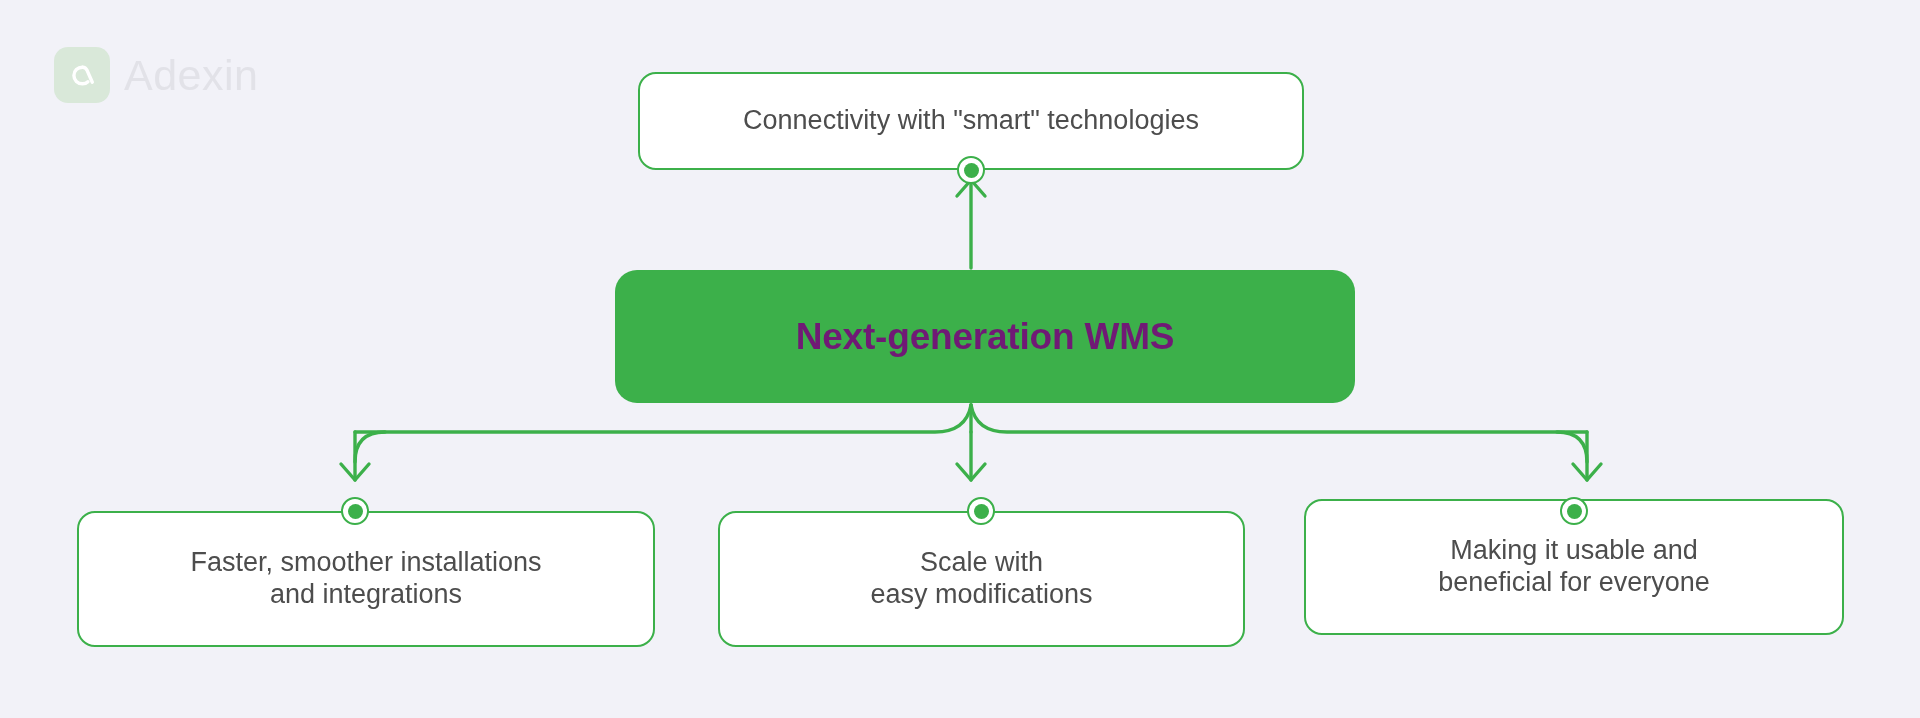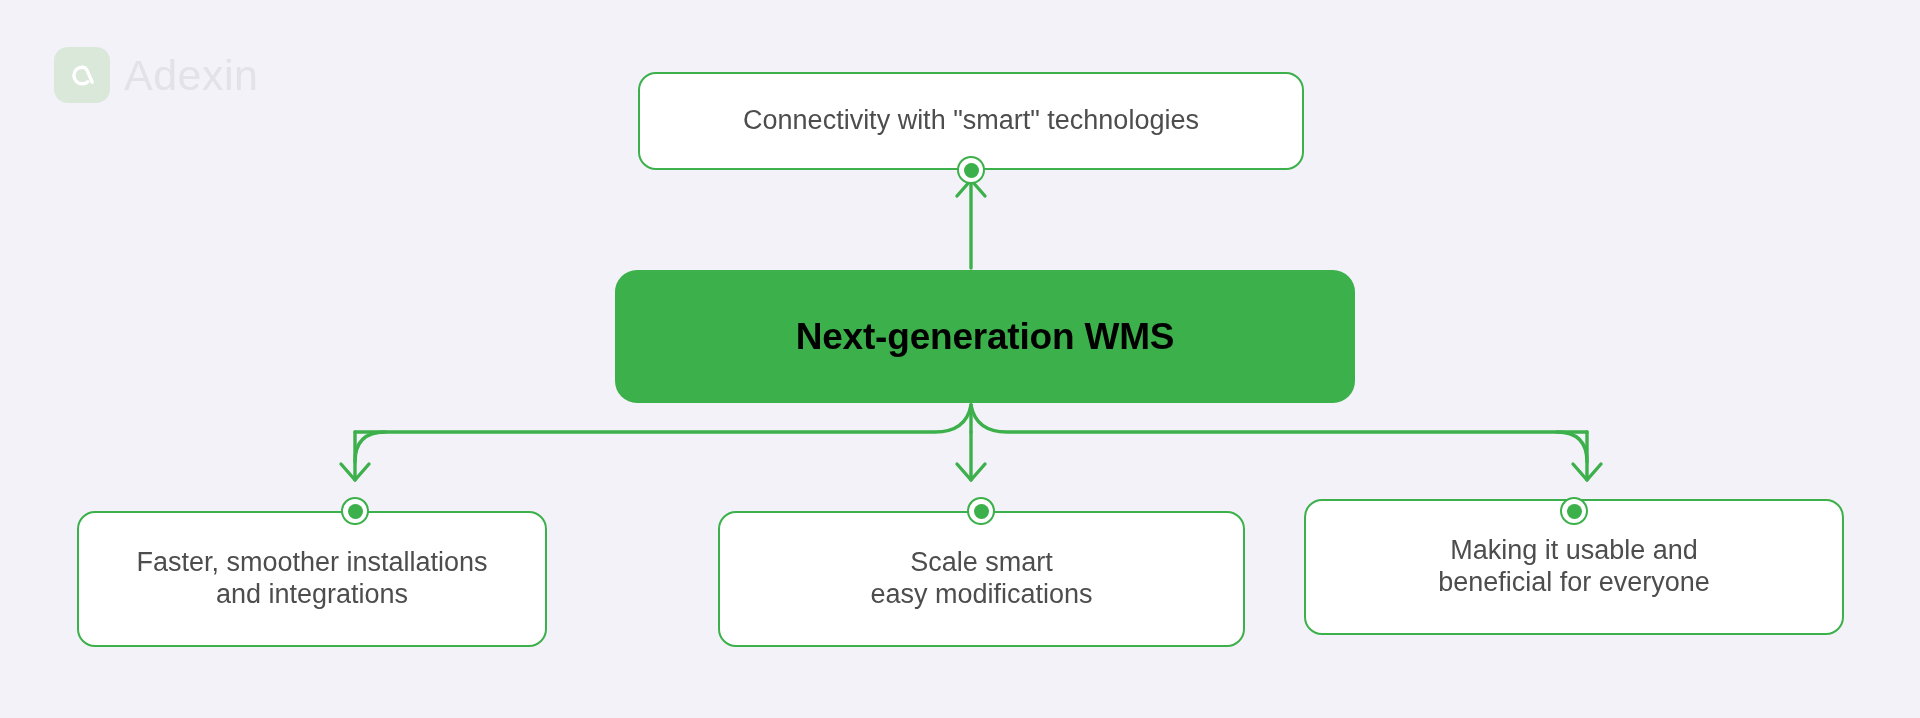--- a/index.html
+++ b/index.html
@@ -83,28 +83,28 @@
     font-size: 27px;
     font-weight: 400;
     line-height: 1.18;
     white-space: pre-line;
     color: #4d4d4d;
   }
 
   .node-primary .node-label {
     font-size: 37px;
     font-weight: 700;
-    color: #000000;
+    color: #701a75;
     letter-spacing: -0.2px;
   }
 
   
   #node-top      { left: 638px;  top: 72px;  width: 666px; height: 98px; }
   #node-center   { left: 615px;  top: 270px; width: 740px; height: 133px; }
-  #node-left     { left: 77px;   top: 511px; width: 470px; height: 136px; }
+  #node-left     { left: 77px;   top: 511px; width: 578px; height: 136px; }
   #node-middle   { left: 718px;  top: 511px; width: 527px; height: 136px; }
   #node-right    { left: 1304px; top: 499px; width: 540px; height: 136px; }
 
   
   .port {
     position: absolute;
     width: 28px;
     height: 28px;
     border-radius: 50%;
     background: #ffffff;
@@ -175,21 +175,21 @@
   <div class="node node-primary" id="node-center">
     <span class="node-label">Next-generation WMS</span>
   </div>
 
   <div class="node node-outline" id="node-left">
     <span class="node-label">Faster, smoother installations
 and integrations</span>
   </div>
 
   <div class="node node-outline" id="node-middle">
-    <span class="node-label">Scale smart
+    <span class="node-label">Scale with
 easy modifications</span>
   </div>
 
   <div class="node node-outline" id="node-right">
     <span class="node-label">Making it usable and
 beneficial for everyone</span>
   </div>
 
   <div class="port" id="port-top"></div>
   <div class="port" id="port-left"></div>

